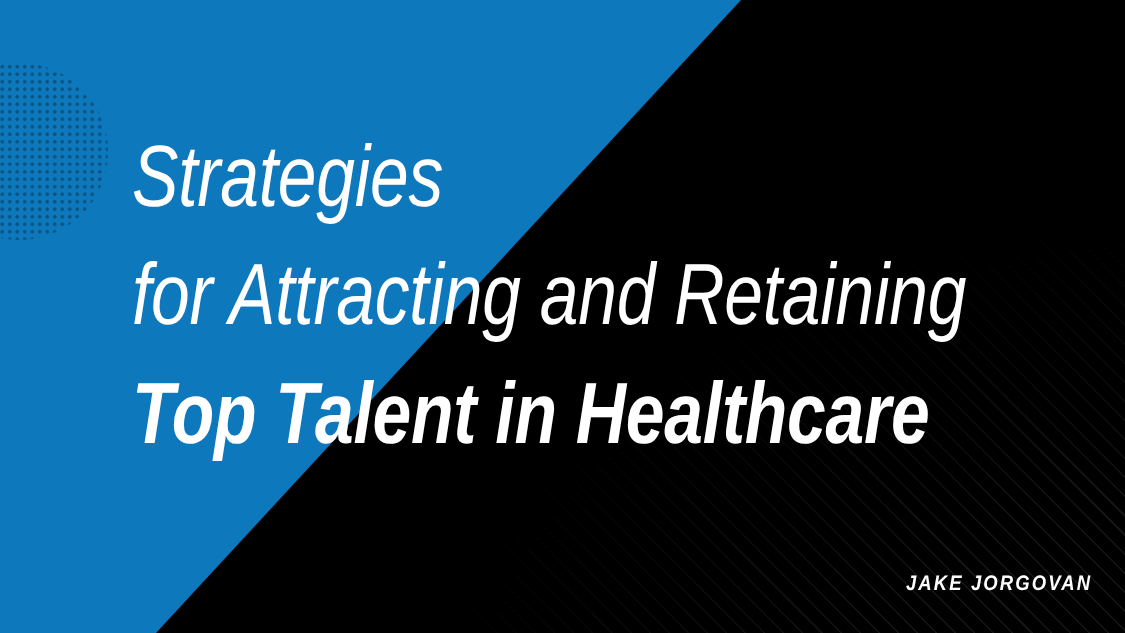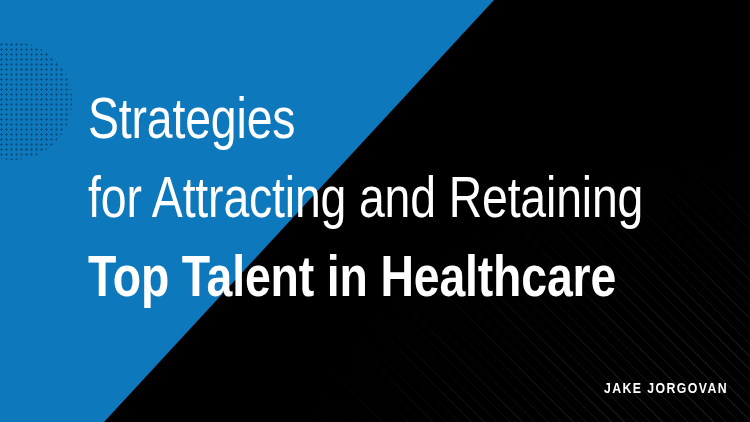--- a/index.html
+++ b/index.html
@@ -7,20 +7,21 @@
     padding: 0;
     background: #000;
   }
   #slide {
     position: relative;
     width: 750px;
     height: 422px;
     overflow: hidden;
     background: #000000;
     font-family: "Liberation Sans", sans-serif;
+    font-style: italic;
   }
 
   
   .bg-black {
     position: absolute;
     inset: 0;
     background: #000000;
     z-index: 1;
   }
 

